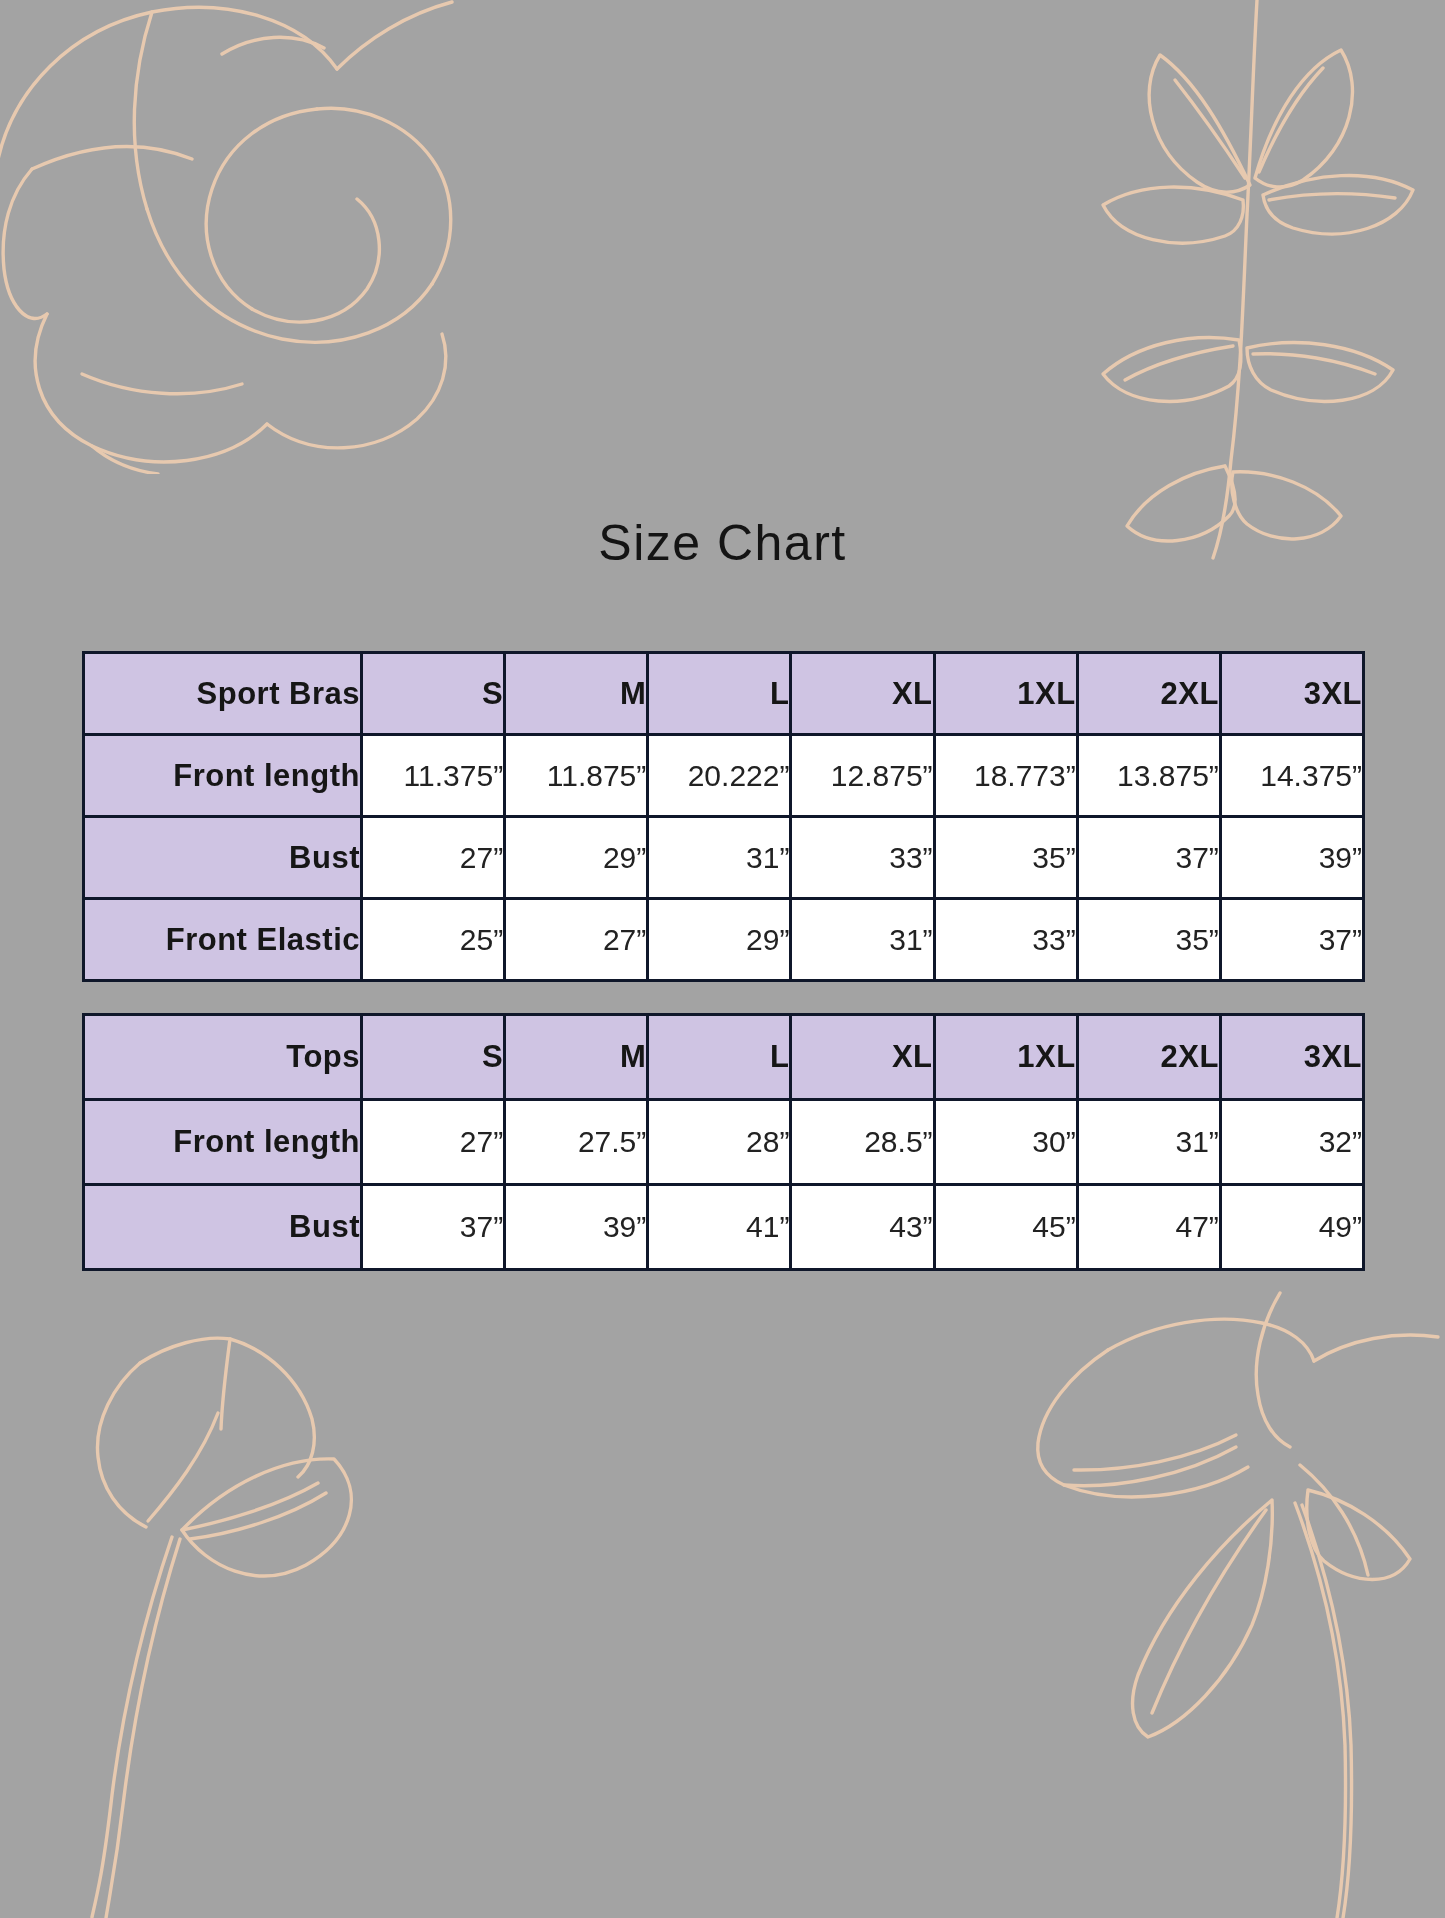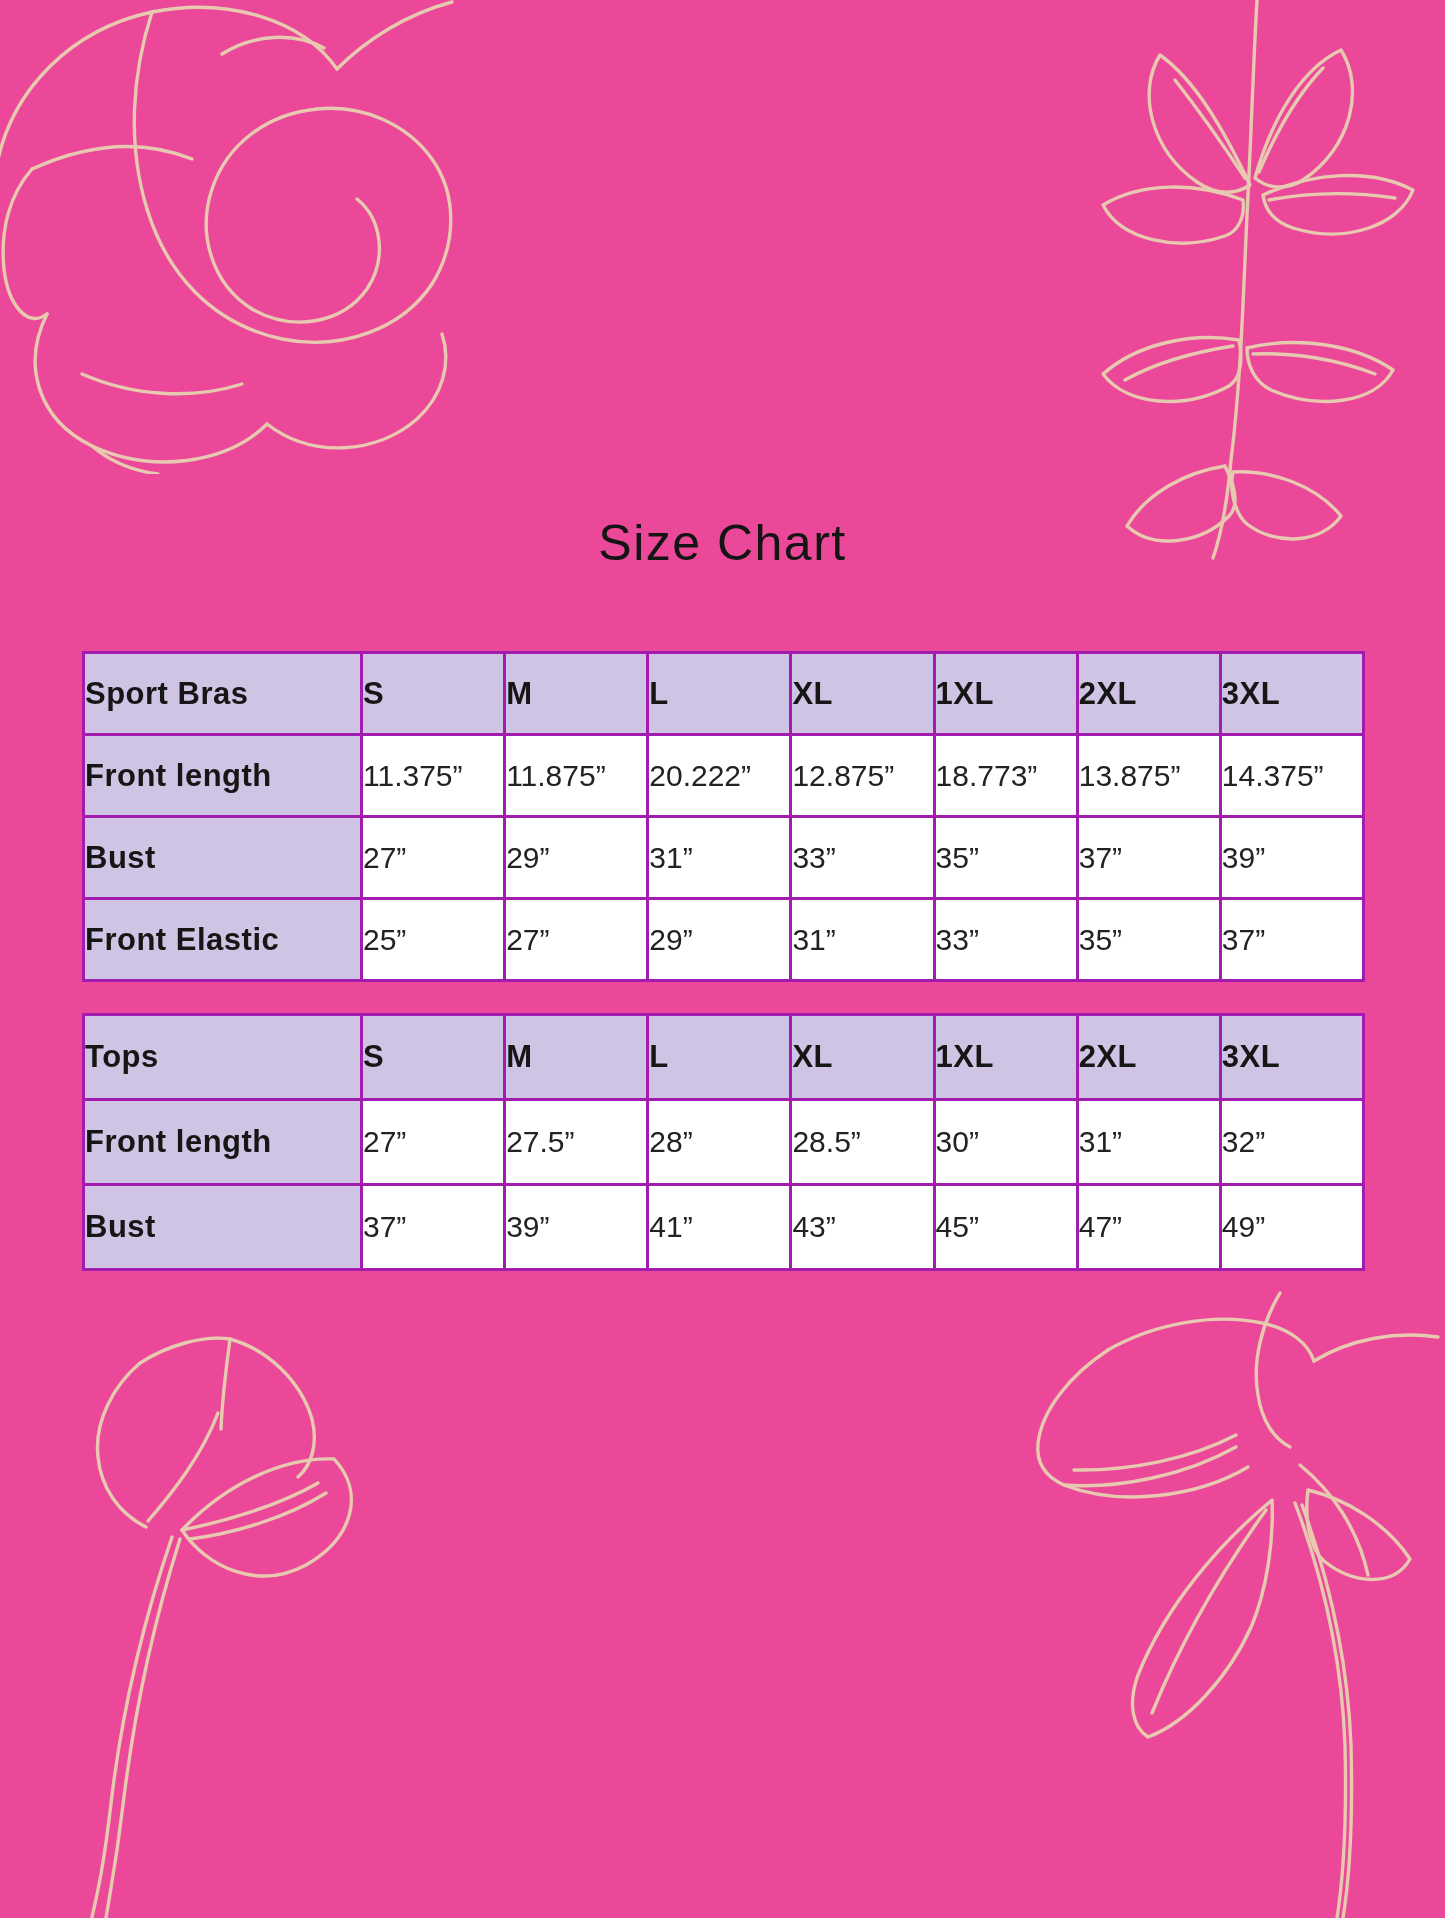--- a/index.html
+++ b/index.html
@@ -1,20 +1,20 @@
 <!DOCTYPE html>
 <html><head>
 <meta charset="utf-8">
 <style>
   html, body { margin: 0; padding: 0; background: #ffffff; }
   .canvas {
     position: relative;
     width: 1445px;
     height: 1918px;
-    background: #ec4899;
+    background: #a3a3a3;
     overflow: hidden;
     font-family: "Liberation Sans", sans-serif;
     color: #161616;
   }
   .floral { position: absolute; pointer-events: none; }
   .floral path { fill: none; stroke: #e7c9af; stroke-width: 3.4; stroke-linecap: round; stroke-linejoin: round; }
   .page-title {
     position: absolute;
     top: 514px;
     left: 0;
@@ -28,22 +28,22 @@
   table.size-table {
     position: absolute;
     left: 82px;
     border-collapse: collapse;
     table-layout: fixed;
     width: 1283px;
   }
   #table-sport-bras { top: 651px; }
   #table-tops { top: 1013px; }
   .size-table td {
-    border: 3px solid #a21caf;
-    text-align: left;
+    border: 3px solid #0f172a;
+    text-align: right;
     vertical-align: middle;
     padding: 0;
     background: #ffffff;
   }
   #table-sport-bras td { height: 79px; }
   #table-tops td { height: 82px; }
   .size-table td.hdr {
     background: #cfc4e3;
     font-weight: bold;
     font-size: 31px;

